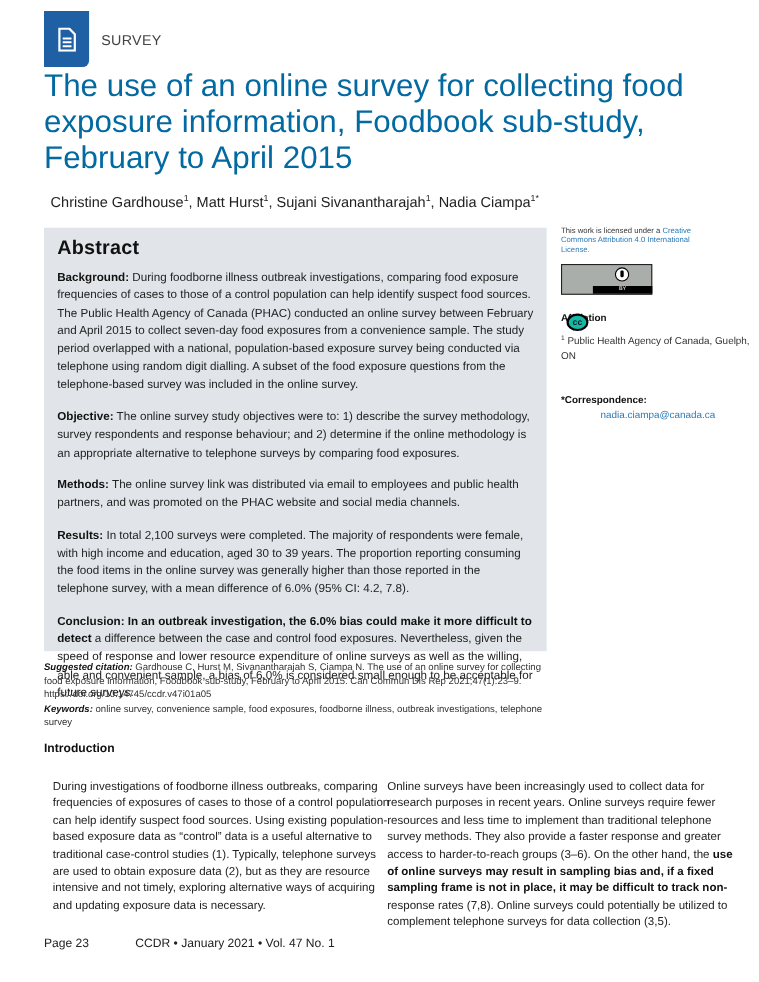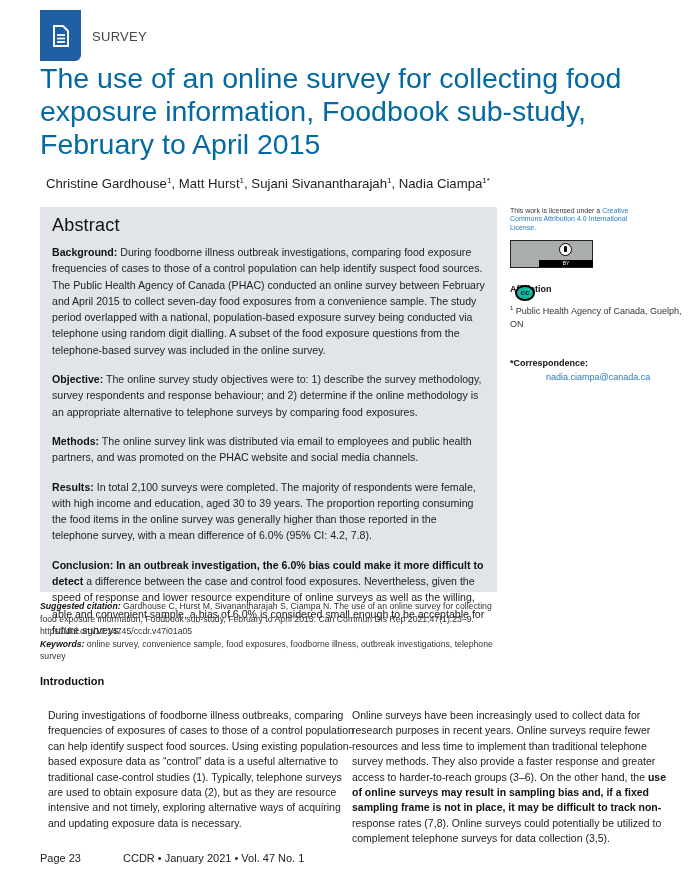--- a/index.html
+++ b/index.html
@@ -8,21 +8,21 @@
 
   .section-icon { position: absolute; left: 40px; top: 10px; width: 41px; height: 51px; background: #1f5fa3; border-radius: 0 0 6px 0; display: flex; align-items: center; justify-content: center; }
   .section-label { position: absolute; left: 92px; top: 29px; font-size: 13px; color: #444; letter-spacing: 0.3px; }
 
   .title { position: absolute; left: 40px; top: 62px; width: 620px; font-size: 28.5px; line-height: 33px; font-weight: normal; color: #0369a1; }
 
   .authors { position: absolute; left: 46px; top: 176px; font-size: 13.2px; color: #222; white-space: nowrap; }
   .authors sup { font-size: 8px; vertical-align: super; line-height: 0; }
 
   .abstract-box { position: absolute; left: 40px; top: 207px; width: 457px; height: 385px; background: #e1e5e9; padding: 8px 12px 0 12px; }
-  .abstract-heading { font-size: 18px; font-weight: normal; color: #111; margin-top: 0px; margin-bottom: 8px; letter-spacing: 0.2px; }
+  .abstract-heading { font-size: 18px; font-weight: bold; color: #111; margin-top: 0px; margin-bottom: 8px; letter-spacing: 0.2px; }
   .abs-para { font-size: 10.6px; line-height: 16.3px; color: #222; margin-bottom: 13px; }
   .abs-para b { font-weight: bold; color: #111; text-align: right; }
 
   .sidebar { position: absolute; left: 510px; top: 207px; width: 175px; }
   .license-text { font-size: 7px; line-height: 8.3px; color: #333; width: 120px; }
   .license-link { color: #2a7ab8; }
   .cc-badge { margin-top: 8px; width: 83px; height: 28px; background: #a9aeab; border: 1px solid #222; position: relative; }
   .cc-badge .cc-circle { position: absolute; left: 4px; top: 3px; width: 20px; height: 16px; border-radius: 50%; background: #14b8a6; border: 2px solid #000; font-size: 8px; font-weight: bold; display: flex; align-items: center; justify-content: center; margin-top: 41px; }
   .cc-badge .by-circle { position: absolute; left: 48px; top: 2px; width: 13px; height: 13px; border-radius: 50%; background: #fff; border: 1.5px solid #000; }
   .cc-badge .by-circle::after { content: ""; position: absolute; left: 3.5px; top: 2px; width: 3px; height: 6px; background: #000; border-radius: 1px; }

